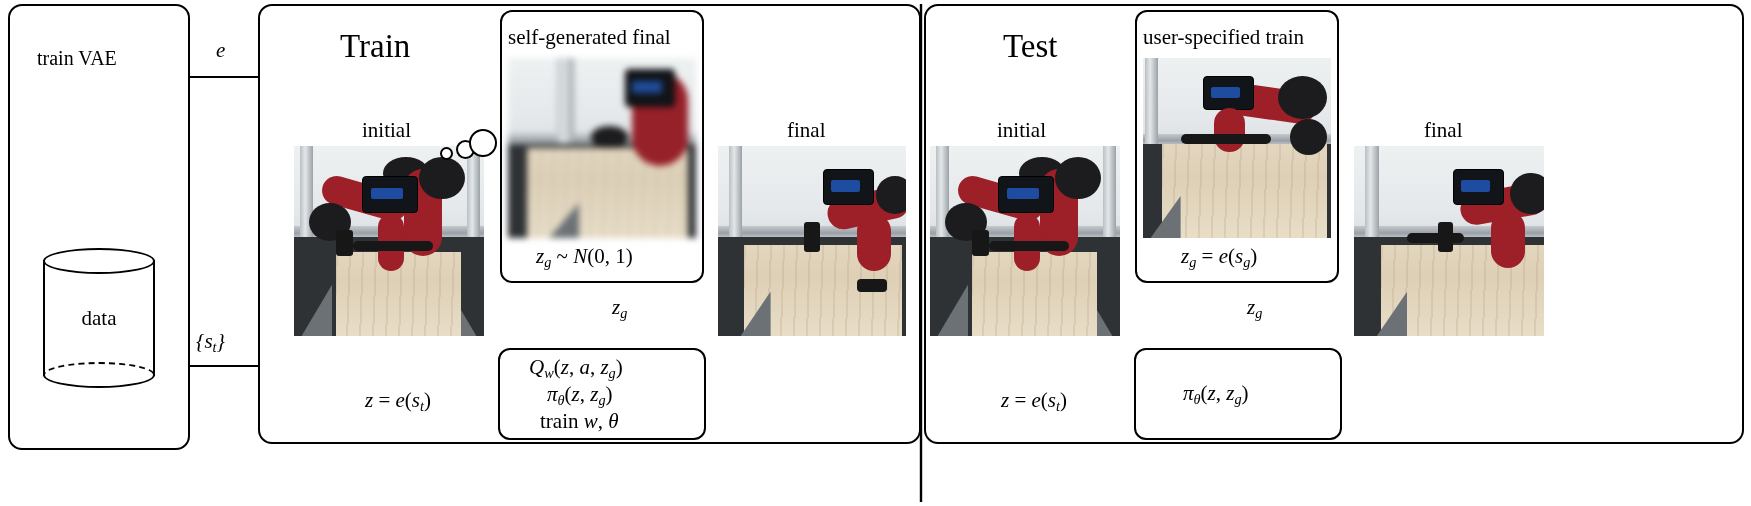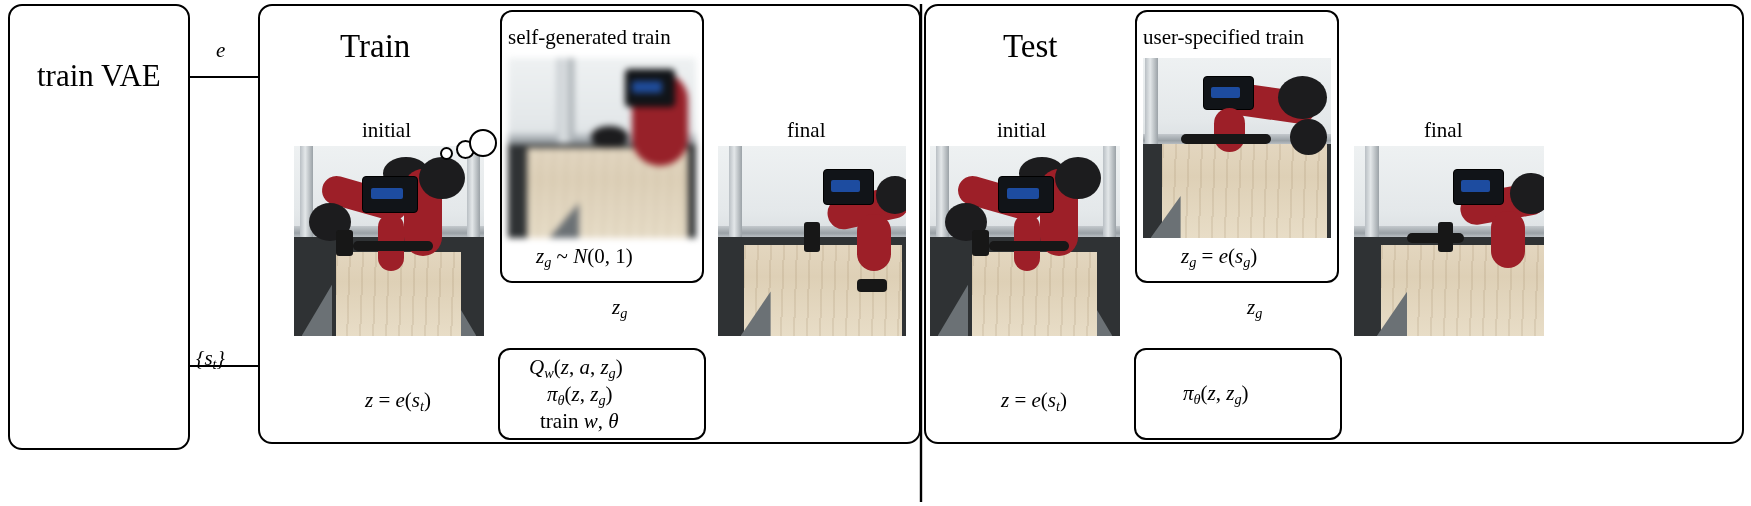--- a/index.html
+++ b/index.html
@@ -165,26 +165,33 @@
 
     <path d="M 1025,336 C 1027,392 1076,392 1128,392" fill="none" stroke="#000" stroke-width="2.4" marker-end="url(#ah)"></path>
 
     <line x1="1236" y1="283" x2="1236" y2="347" stroke="#000" stroke-width="2.4" marker-end="url(#ah)"></line>
 
     <path d="M 1341,391 C 1404,391 1437,384 1455,340" fill="none" stroke="#000" stroke-width="2.4" marker-end="url(#ah)"></path>
   </svg>
 
   <div class="panel" style="left:8px;top:4px;width:182px;height:446px;"></div>
 
-  <div class="lbl cap" style="left:37px;top:60px;font-size:31px;">train VAE</div>
-
+  <div class="lbl cap" style="left:37px;top:48px;font-size:20px;">train VAE</div>
+
+  <div class="cyl" style="left:43px;top:248px;width:112px;height:140px;">
+    <div class="body"></div>
+    <div class="top"></div>
+    <div class="botdash"></div>
+    <div class="bot"></div>
+    <div class="cyl-label">data</div>
+  </div>
 
   <div class="lbl math" style="left:216px;top:40px;">e</div>
 
-  <div class="lbl mathline" style="left:196px;top:348px;"><i>{s<sub>t</sub>}</i></div>
+  <div class="lbl mathline" style="left:196px;top:331px;"><i>{s<sub>t</sub>}</i></div>
 
   <div class="panel" style="left:258px;top:4px;width:663px;height:440px;"></div>
 
   <div class="lbl panel-title" style="left:340px;top:30px;">Train</div>
 
   <div class="lbl cap" style="left:362px;top:120px;">initial</div>
   <div class="photo" style="left:294px;top:146px;width:190px;height:190px;">
     <div class="wall"></div>
       <div class="rail"></div>
     <div class="post l"></div>
@@ -202,21 +209,21 @@
     <div class="arm-a" style="left:44%;top:36%;width:14%;height:30%;border-radius:20px;"></div>
     <div class="grip" style="left:22%;top:44%;width:9%;height:14%;"></div>
     <div class="grip" style="left:31%;top:50%;width:42%;height:5%;border-radius:6px;"></div>
   </div>
 
   <div class="circ" style="left:440px;top:147px;width:13px;height:13px;"></div>
   <div class="circ" style="left:456px;top:140px;width:19px;height:19px;"></div>
   <div class="circ" style="left:469px;top:129px;width:28px;height:28px;"></div>
 
   <div class="sbox" style="left:500px;top:10px;width:204px;height:273px;"></div>
-  <div class="lbl boxtitle" style="left:508px;top:27px;">self-generated train</div>
+  <div class="lbl boxtitle" style="left:508px;top:27px;">self-generated final</div>
   <div class="photo blur" style="left:508px;top:58px;width:188px;height:180px;">
     <div class="wall"></div>
       <div class="rail"></div>
     <div class="post l" style="left:26%;width:9%;"></div>
     <div class="darkfloor"></div>
     <div class="floorwood" style="left:10%;right:4%;height:50%;"></div>
     <div class="arm-a" style="left:66%;top:8%;width:30%;height:52%;border-radius:30px;"></div>
     <div class="head" style="left:62%;top:6%;width:26%;height:20%;"></div>
     <div class="joint" style="left:44%;top:38%;width:20%;height:12%;"></div>
     <div class="wedge-l" style="left:22%;height:22%;"></div>

